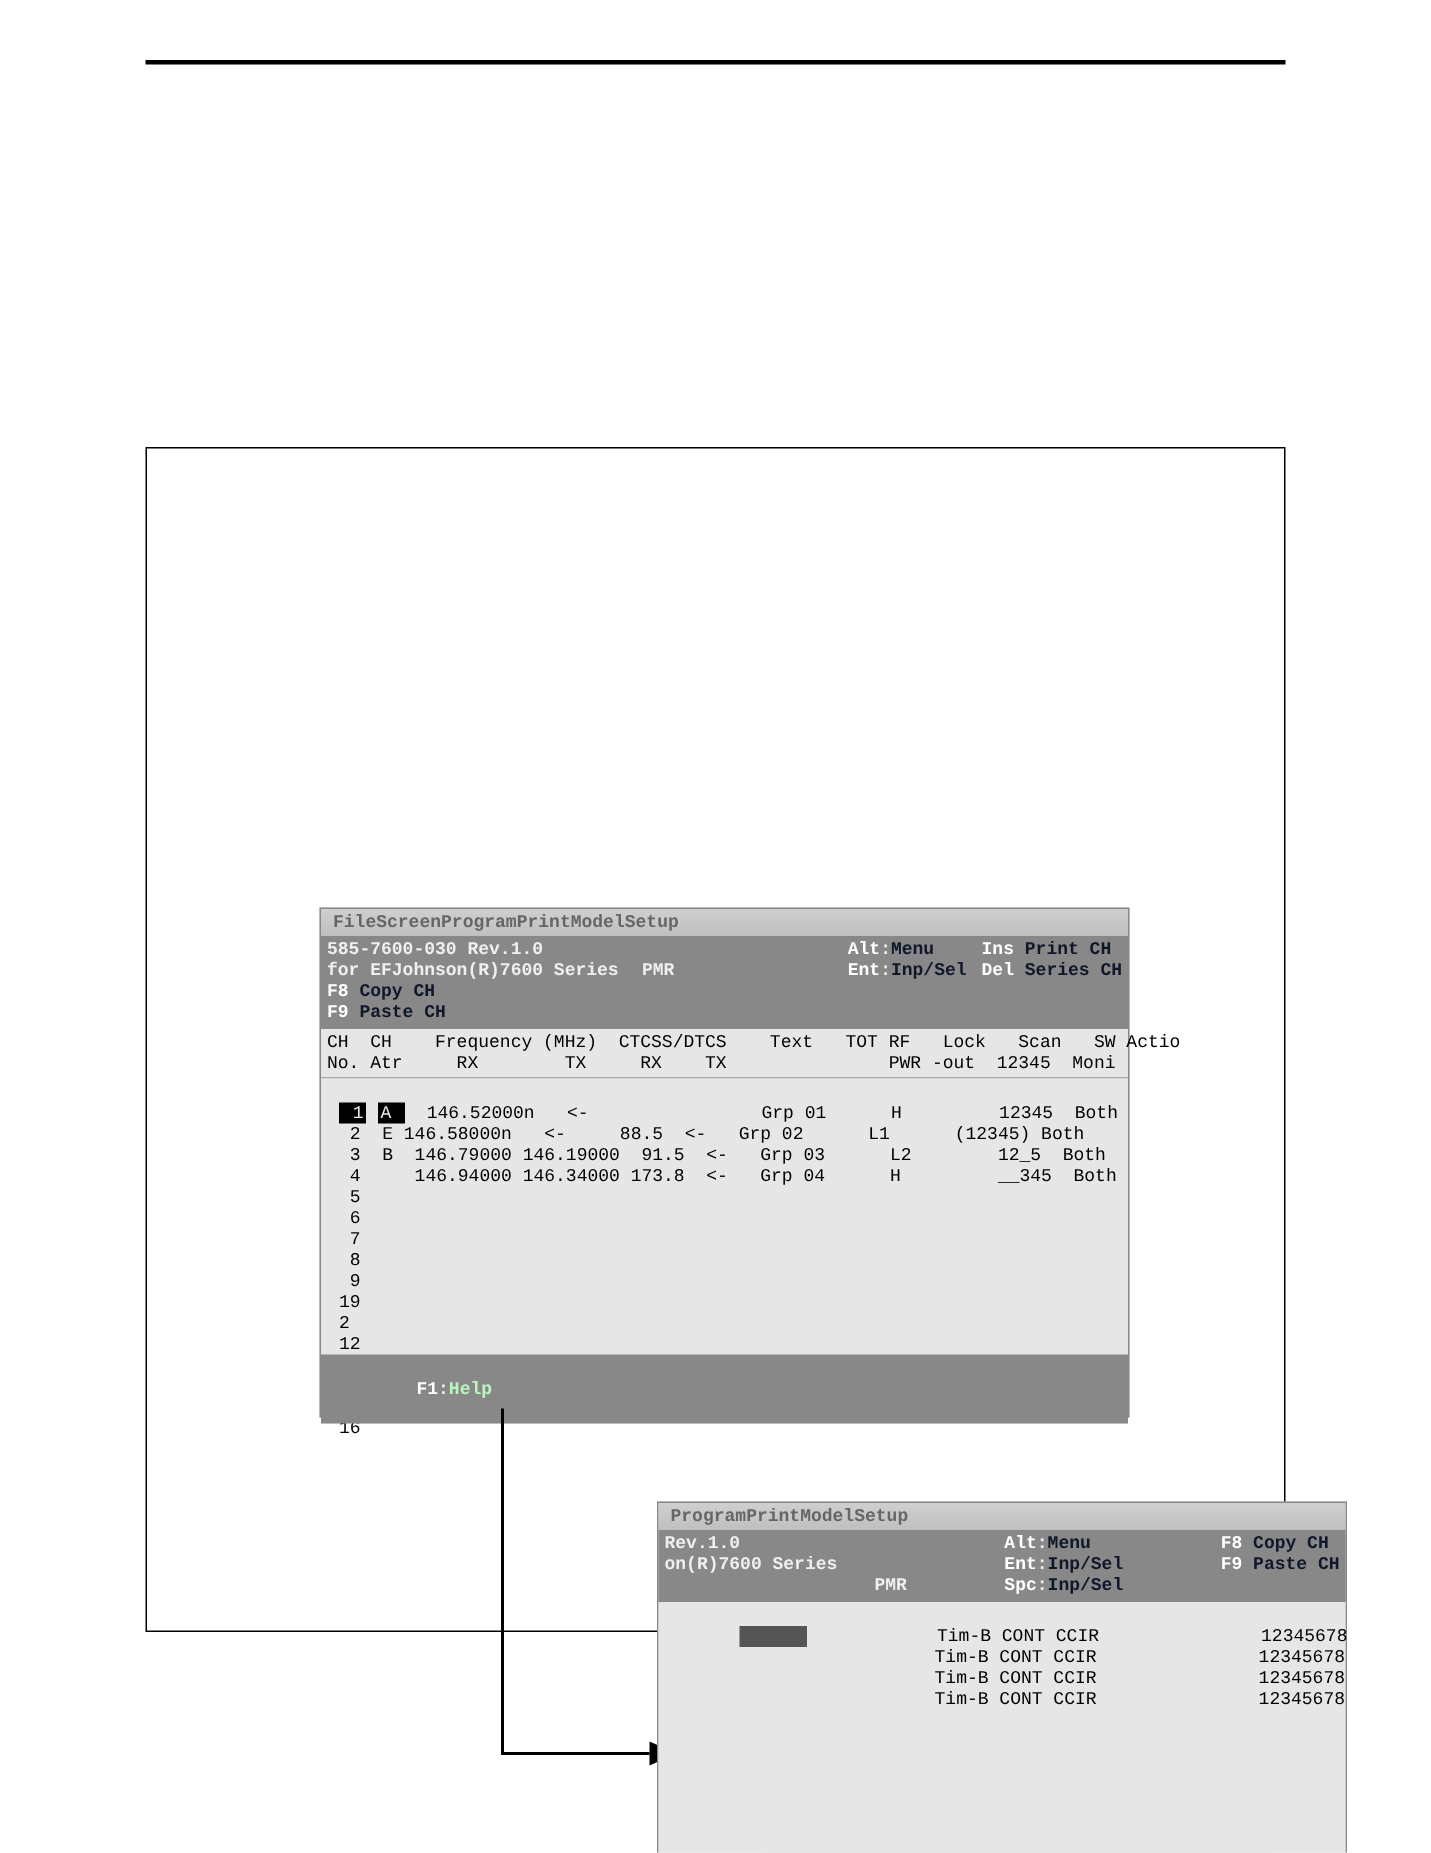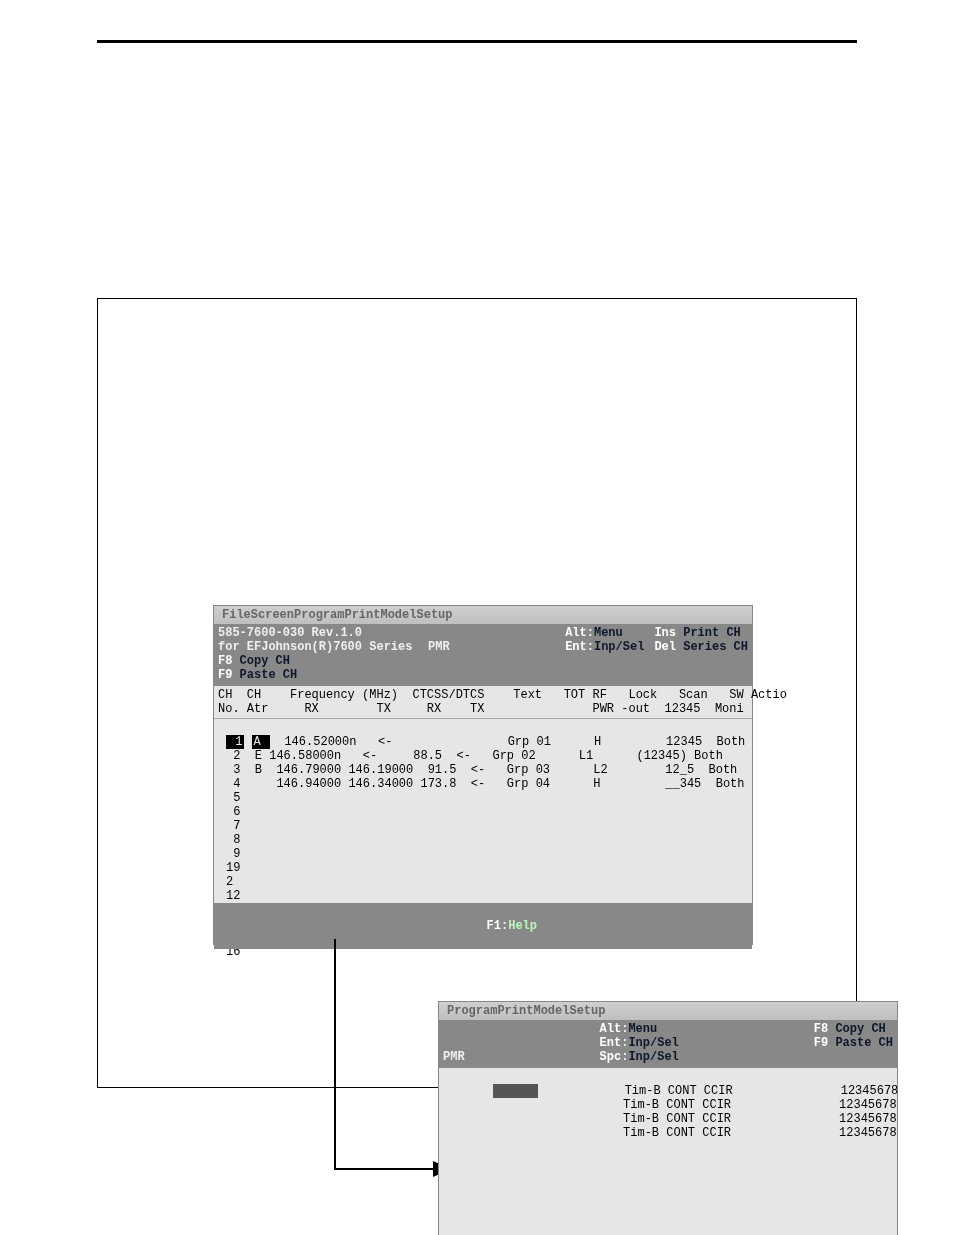--- a/index.html
+++ b/index.html
@@ -82,21 +82,21 @@
   .inv2 {
     background: #555;
     color: #e6e6e6;
     padding: 0 8px;
   }
   .footer {
     position: absolute;
     bottom: 0; left: 0; right: 0;
     background: #888;
     color: #efefef;
-    text-align: center;
+    text-align: left;
     padding: 2px 6px;
     font-weight: bold;
   }
   .footer .hl { color: #bbf5bb; }
 
   .arrow {
     position: absolute;
     left: 235px;
     top: 640px;
   }
@@ -173,20 +173,24 @@
   </div>
 
   <div class="sshot s2">
     <div class="menubar">
       <span>Program</span>
       <span>Print</span>
       <span>Model</span>
       <span>Setup</span>
     </div>
     <div class="infobar">
+      <div class="left" style="flex-basis:130px;">
+        <div>Rev.1.0</div>
+        <div>on(R)7600 Series</div>
+      </div>
       <div class="col" style="align-self:flex-end;">
         <span>PMR</span>
       </div>
       <div class="spacer"></div>
       <div class="col">
         <div><span class="hlkey">Alt</span>:<span class="hlact">Menu</span></div>
         <div><span class="hlkey">Ent</span>:<span class="hlact">Inp/Sel</span></div>
         <div><span class="hlkey">Spc</span>:<span class="hlact">Inp/Sel</span></div>
       </div>
       <div class="spacer"></div>

